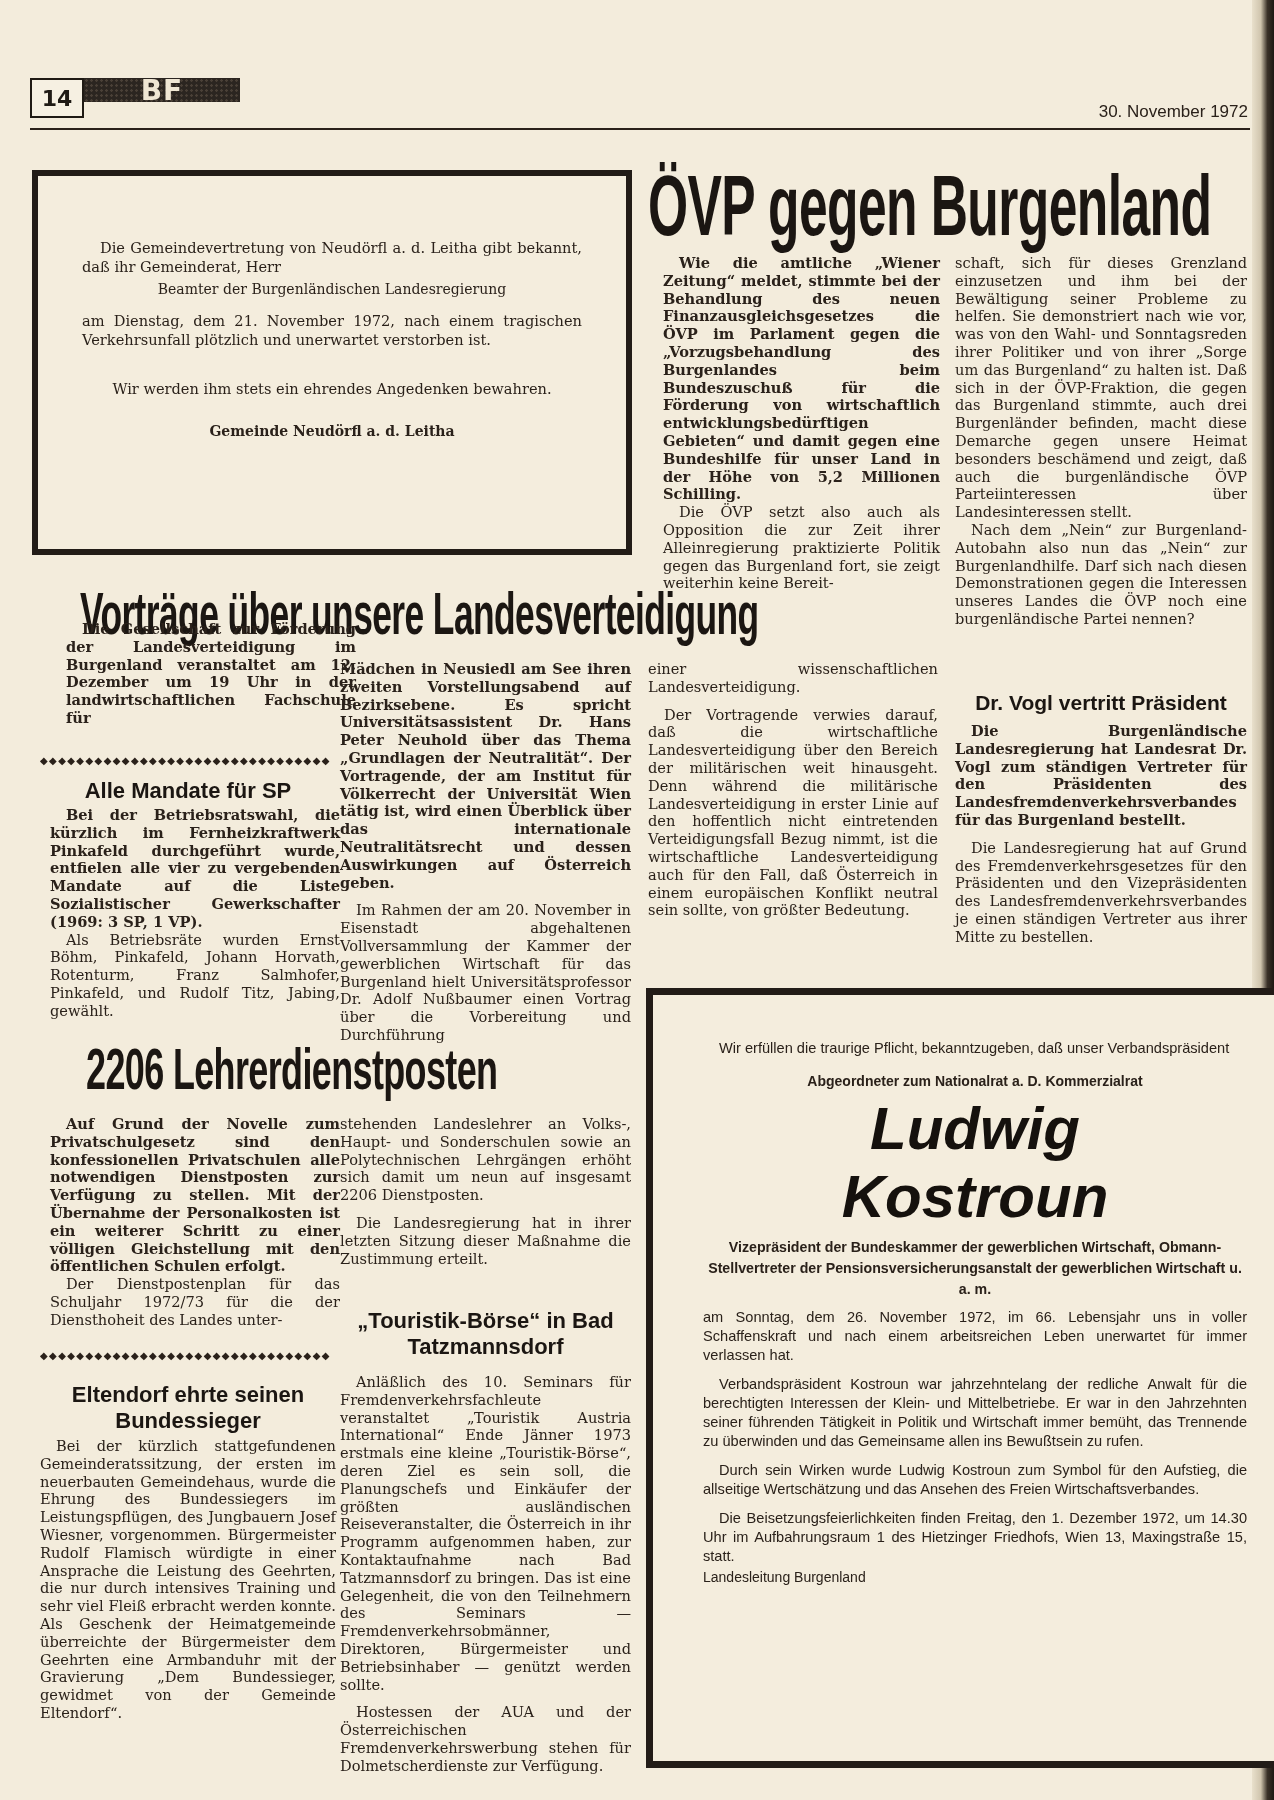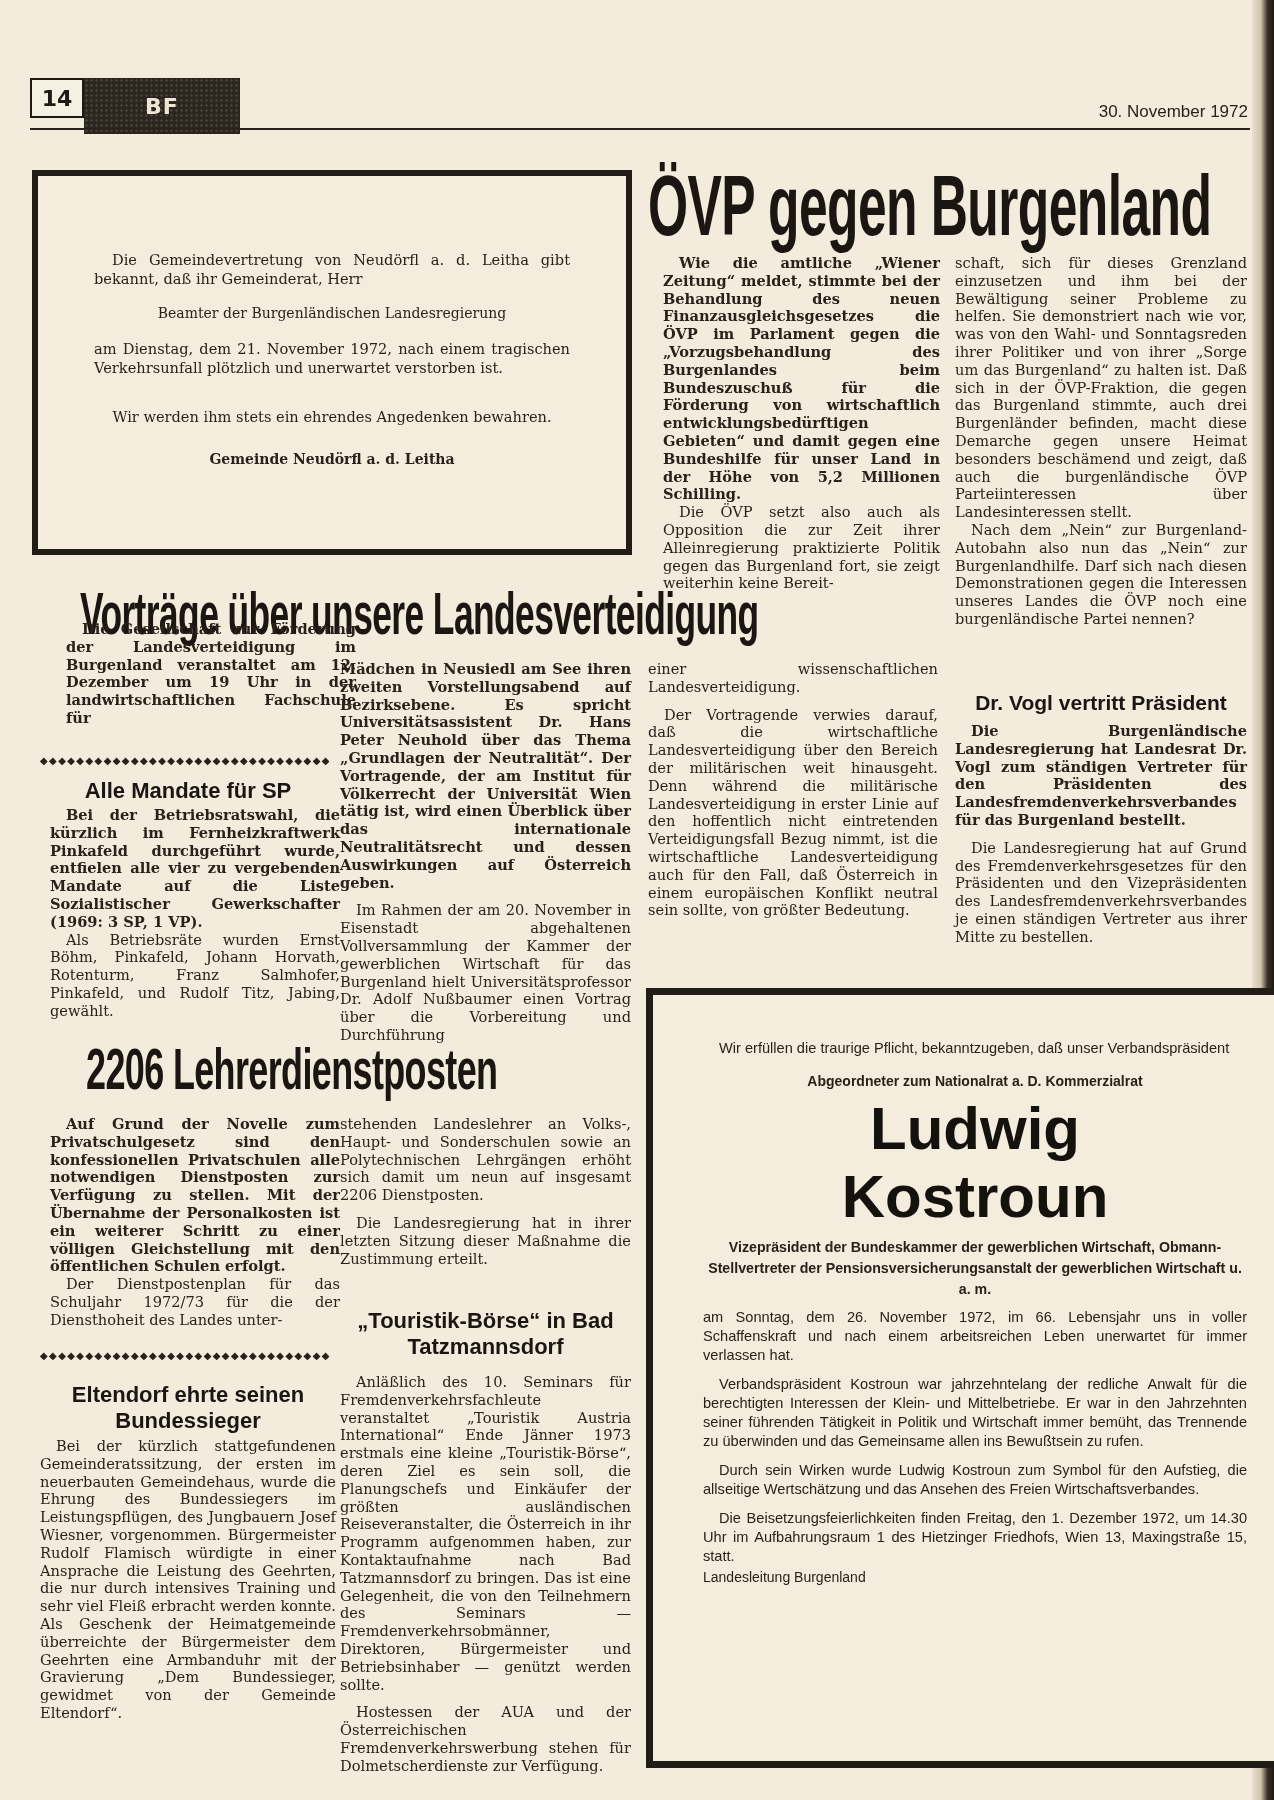--- a/index.html
+++ b/index.html
@@ -14,38 +14,38 @@
     background: linear-gradient(to right, #e9e0cc 0%, #cfc4ad 40%, #3a3128 70%, #1d1813 100%);
   }
   
   .masthead { position: absolute; left: 30px; top: 78px; height: 38px; display: flex; }
   .page-num {
     width: 50px; height: 36px; border: 2px solid #1f1a14; background: #f6f0e2;
     font-family: "DejaVu Sans", sans-serif; font-weight: bold; font-size: 22px;
     display: flex; align-items: center; justify-content: center; color: #1f1a14;
   }
   .paper-tag {
-    width: 156px; height: 56px; background: #2b2520;
+    width: 156px; height: 24px; background: #2b2520;
     background-image: radial-gradient(#4a4037 1px, transparent 1.5px);
     background-size: 5px 5px;
-    color: #efe6d3; font-family: "DejaVu Sans", sans-serif; font-weight: bold; font-size: 22px;
+    color: #efe6d3; font-family: "DejaVu Sans", sans-serif; font-weight: bold; font-size: 28px;
     display: flex; align-items: center; justify-content: center; letter-spacing: 1px;
   }
   .date {
     position: absolute; right: 26px; top: 102px;
     font-family: "Liberation Sans", sans-serif; font-size: 17px; color: #2a211a;
   }
   .header-rule { position: absolute; left: 30px; right: 24px; top: 128px; height: 2px; background: #2a211a; }
 
   
   .notice-box {
     position: absolute; border: 6px solid #221c17; background: #f4eddd; box-sizing: border-box;
   }
   .notice-1 { left: 32px; top: 170px; width: 600px; height: 385px; padding: 58px 40px 0 40px; }
-  .notice-1 p { margin: 16px; font-size: 14.6px; line-height: 19px; text-align: justify; }
+  .notice-1 p { margin: 4px; font-size: 14.6px; line-height: 19px; text-align: justify; }
   .notice-1 .indent { text-indent: 18px; }
   .n1-name { font-size: 21px; text-align: center !important; margin: 13px 0 10px 0 !important; letter-spacing: 0.5px; }
   .n1-title { font-weight: normal; text-align: center !important; font-size: 14px !important; margin-bottom: 12px !important; }
   .n1-memory { text-align: center !important; margin-top: 30px !important; }
   .n1-sign { font-weight: bold; text-align: center !important; font-size: 14px !important; margin-top: 24px !important; }
 
   
   .display {
     position: absolute; font-family: "Liberation Sans", sans-serif; font-weight: bold;
     color: #1b1612; white-space: nowrap; transform-origin: left top; letter-spacing: -1px;
@@ -93,21 +93,21 @@
   .eltendorf-head { position: absolute; left: 40px; top: 1382px; width: 296px; }
   .eltendorf-body { left: 40px; top: 1437px; width: 296px; }
 
   
   .notice-2 { left: 646px; top: 988px; width: 658px; height: 780px; border-width: 7px; padding: 44px 50px 0 50px; }
   .notice-2 p { margin: 0; font-family: "Liberation Sans", sans-serif; font-size: 14.6px; line-height: 19px; text-align: justify; }
   .n2-intro { text-indent: 16px; }
   .n2-pretitle { font-weight: bold; text-align: center !important; font-size: 14px !important; margin-top: 14px !important; }
   .n2-name {
     font-family: "Liberation Sans", sans-serif; font-weight: bold; text-align: center;
-    font-size: 60px; line-height: 68px; color: #15110d; margin-top: 4px;
+    font-size: 60px; line-height: 68px; color: #15110d; margin-top: 4px; font-style: italic;
   }
   .n2-roles { font-weight: bold; text-align: center !important; font-size: 14.2px !important; line-height: 21px !important; margin: 6px 0 8px 0 !important; }
   .n2-p { text-indent: 16px; margin-top: 10px !important; }
   .n2-org { font-weight: bold; font-size: 23px !important; line-height: 30px !important; text-align: center !important; margin-top: 14px !important; }
   .n2-sub { font-weight: normal; text-align: left; font-size: 14px !important; margin-top: 2px !important; }
 </style>
 </head>
 <body>
 
 <div class="page-edge"></div>

